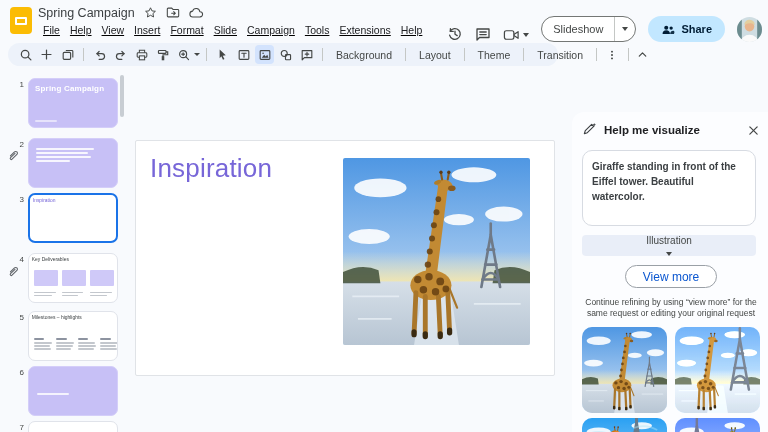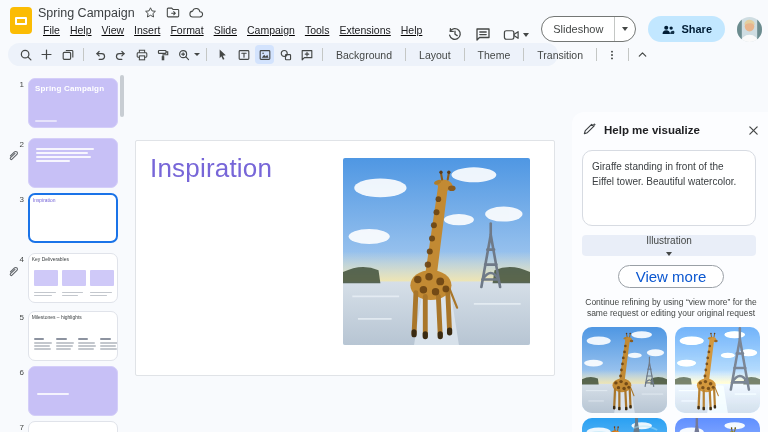--- a/index.html
+++ b/index.html
@@ -68,25 +68,25 @@
   .slide-canvas { position:absolute; left:135px; top:72px; width:420px; height:236px; background:#fff; border:1px solid #e0e3e7; border-radius:2px; }
   .slide-title { position:absolute; left:14px; top:12px; font-size:26px; color:#7766d8; letter-spacing:.2px; }
   .slide-image { position:absolute; left:207px; top:17px; width:187px; height:187px; border-radius:2px; overflow:hidden; }
   .slide-image svg, .result svg { width:100%; height:100%; display:block; }
 
   
   .sidepanel { position:absolute; top:44px; left:572px; width:196px; height:388px; background:#fcfdff; border-radius:12px 0 0 0; padding:0 8px 0 10px; }
   .panel-header { display:flex; align-items:center; gap:7px; height:32px; padding-top:4px; }
   .panel-title { font-size:11.5px; font-weight:bold; color:#202124; flex:1; }
   .panel-close { color:#444746; display:flex; }
-  .prompt-box { margin-top:6px; width:174px; height:76px; background:#fff; border:1px solid #d7dbe2; border-radius:10px; padding:8px 9px; font-size:10px; line-height:1.5; color:#3c4043; }
+  .prompt-box { margin-top:6px; width:174px; height:76px; background:#fff; border:1px solid #d7dbe2; border-radius:10px; padding:8px 9px; font-size:10px; line-height:1.5; color:#3c4043;font-weight:bold; }
   .style-dropdown { margin-top:9px; width:174px; height:21px; background:#e9eef8; border-radius:4px; display:flex; align-items:center; padding:0 9px; font-size:10px; color:#444746;flex-direction:column; }
   .style-dropdown .spacer { flex:1; }
   .viewmore-row { margin-top:9px; display:flex; justify-content:center; }
-  .viewmore-btn { height:23px; padding:0 17px; border:1px solid #9aa0a6; border-radius:12px; background:#fff; color:#0b57d0; font-size:15px; display:flex; align-items:center; }
+  .viewmore-btn { height:23px; padding:0 17px; border:1px solid #9aa0a6; border-radius:12px; background:#fff; color:#0b57d0; font-size:12px; display:flex; align-items:center; }
   .panel-caption { margin-top:9px; font-size:8.5px; line-height:1.35; color:#444746; text-align:center; padding:0 2px; }
   .results-grid { margin-top:7px; display:grid; grid-template-columns:85px 85px; grid-auto-rows:86px; gap:5px 8px; }
   .result { border-radius:10px; overflow:hidden; background:#dce9f5; }
   .v2 { filter:brightness(1.1) saturate(.95); }
   .v3 { filter:saturate(1.35) hue-rotate(-8deg); }
   .v4 { filter:hue-rotate(18deg) saturate(1.45) brightness(1.02); }
 </style>
 </head>
 <body>
 

